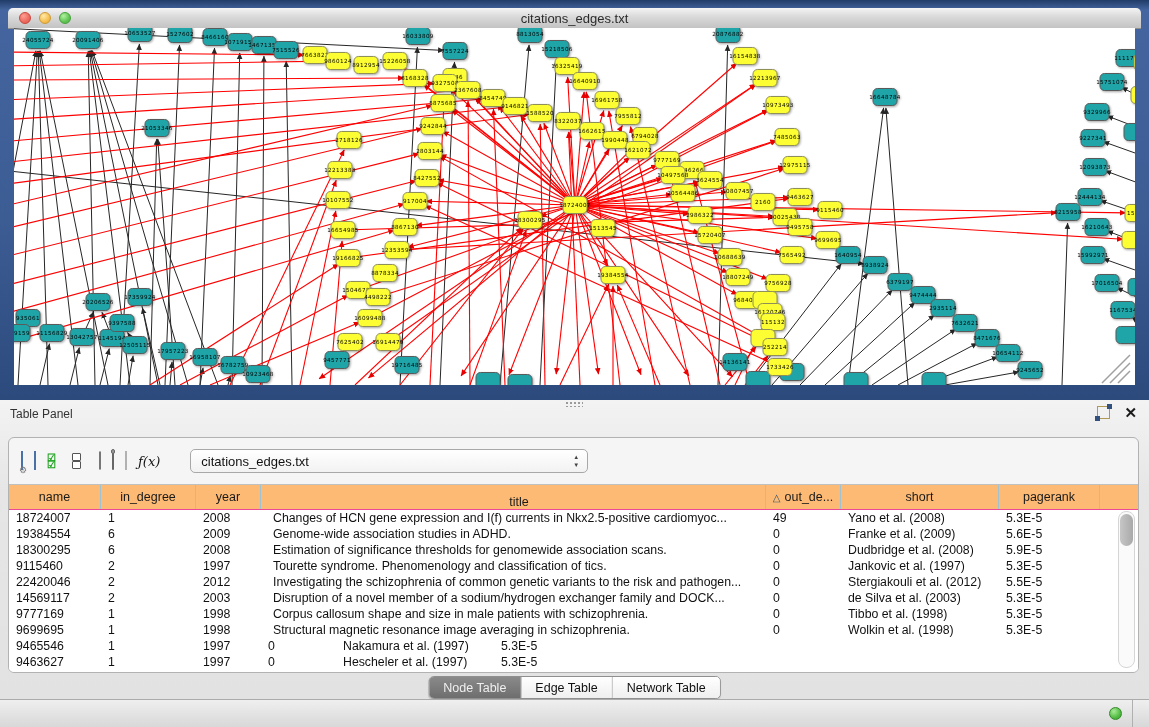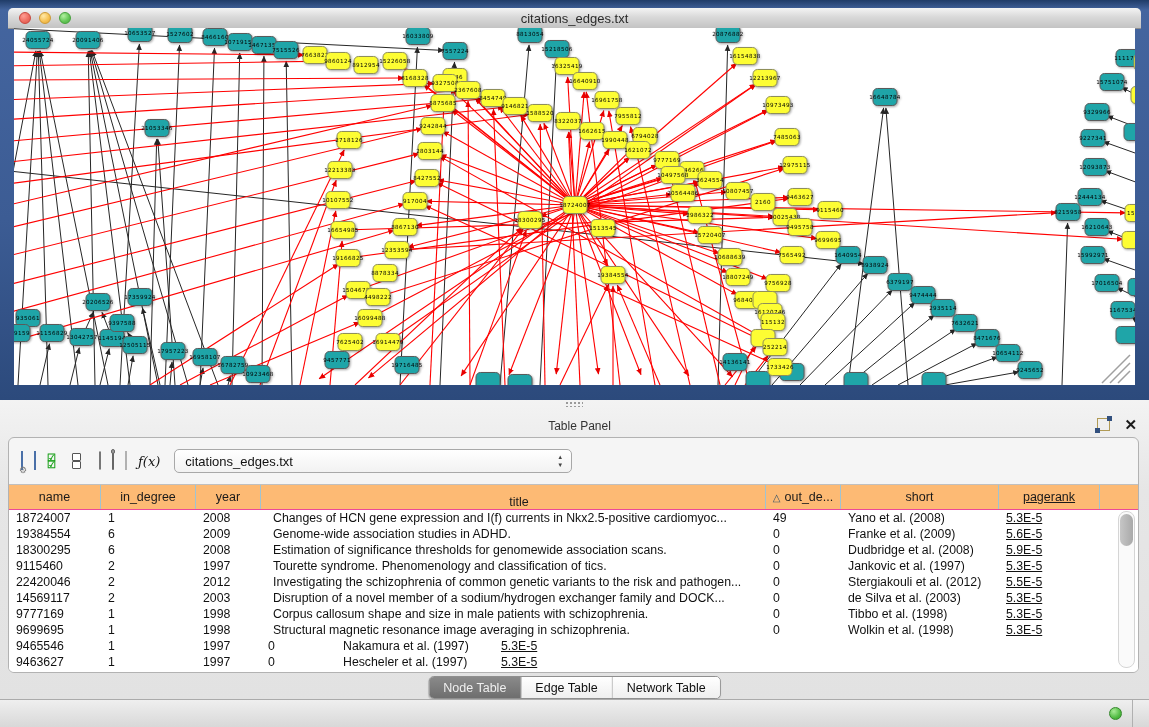--- a/index.html
+++ b/index.html
@@ -24,21 +24,21 @@
   .edge-red{stroke:#ff0000;stroke-width:1.1;fill:none;}
   .edge-black{stroke:#262626;stroke-width:1;fill:none;}
   .node-t{fill:#1fa5a8;stroke:#5a5a5a;stroke-width:1;}
   .node-y{fill:#fdfd33;stroke:#8f8f5a;stroke-width:1;}
   .node-label{font-family:"DejaVu Sans",sans-serif;font-size:5.6px;fill:#000;text-anchor:middle;letter-spacing:.4px;}
   .nodes-layer{filter:drop-shadow(1px 1.5px 1px rgba(0,0,0,.35));}
 
   
   .table-panel{position:absolute;left:0;top:400px;width:1149px;height:300px;
     background:linear-gradient(#f3f3f3,#e6e6e6 30%,#e2e2e2);}
-  .panel-header{position:absolute;left:0;top:12px;right:0;height:28px;display:flex;align-items:center;justify-content:center;}
+  .panel-header{position:absolute;left:0;top:0;right:0;height:28px;display:flex;align-items:center;}
   .split-handle{position:absolute;left:565px;top:1px;width:18px;height:6px;
     background:radial-gradient(circle,#9a9a9a 1px,transparent 1.4px) 0 0/4px 4px;}
   .panel-title{font-size:12px;color:#333;margin-left:10px;}
   .panel-header-icons{position:absolute;right:12px;top:6px;display:flex;align-items:center;gap:14px;}
   .float-icon{width:13px;height:13px;position:relative;border:1px solid #b09a55;box-sizing:border-box;}
   .float-icon::before{content:"";position:absolute;right:-3px;top:-3px;width:5px;height:5px;background:#32507e;}
   .float-icon::after{content:"";position:absolute;left:-3px;bottom:-3px;width:5px;height:5px;background:#32507e;}
   .close-x{font-size:15px;font-weight:bold;color:#1a1a1a;line-height:13px;}
 
   .tp-container{position:absolute;left:8px;top:37px;width:1131px;height:236px;
@@ -56,36 +56,36 @@
   .rows-ic i{display:block;width:7px;height:6px;border:1px solid #555;border-radius:1px;background:#fff;}
   .page-ic{width:13px;height:16px;background:#fff;border:1px solid #777;border-radius:1px;
     box-shadow:inset -3px 3px 0 -1px #dcdcdc;}
   .trash-ic{width:14px;height:15px;background:linear-gradient(90deg,#8f8f8f,#d9d9d9 35%,#8a8a8a);
     border:1px solid #666;border-radius:2px 2px 4px 4px;position:relative;}
   .trash-ic::before{content:"";position:absolute;left:-2px;top:-3px;right:-2px;height:3px;
     background:#9a9a9a;border:1px solid #666;border-radius:2px;}
   .grid-disabled{width:17px;height:14px;border:1px solid #9a9a9a;box-sizing:border-box;
     background:repeating-linear-gradient(90deg,#e2e2e2 0 4px,#bdbdbd 4px 5px),
                repeating-linear-gradient(0deg,#e2e2e2 0 3px,#bdbdbd 3px 4px);opacity:.75;}
-  .fx-ic{font-family:"DejaVu Serif",serif;font-style:italic;font-size:13px;color:#111;margin-right:14px;}
+  .fx-ic{font-family:"DejaVu Serif",serif;font-style:italic;font-size:13px;color:#111;margin-right:30px;}
   .table-select{width:398px;height:24px;background:linear-gradient(#ffffff,#f2f2f2);
     border:1px solid #a8a8a8;border-radius:5px;display:flex;align-items:center;
     font-size:13px;color:#111;padding-left:10px;box-sizing:border-box;position:relative;}
   .stepper{position:absolute;right:8px;top:3px;font-size:6px;color:#444;line-height:8px;text-align:center;}
 
   .tablewrap{position:absolute;left:0;top:46px;right:0;bottom:0;background:#fff;border-top:1px solid #c0c0c0;}
   .thead{display:flex;height:24px;background:#fdba74;border-bottom:1px solid #ec4899;}
   .th{box-sizing:border-box;border-right:1px solid #9fc3d2;font-size:12.5px;color:#1a1a1a;
       display:flex;align-items:center;justify-content:center;overflow:hidden;white-space:nowrap;}
   .sort-tri{font-size:10px;margin-right:4px;color:#35546a;}
   .tbody .tr{display:flex;height:16px;background:#fff;}
   .td{box-sizing:border-box;font-size:12.3px;color:#111;line-height:16px;
       overflow:hidden;white-space:nowrap;padding-left:7px;}
   .c0{width:92px;}.c1{width:95px;}.c2{width:65px;}.c3{width:505px;padding-left:12px;align-items:flex-end;}
-  .c4{width:75px;}.c5{width:158px;}.c6{width:101px;text-decoration:underline;}
+  .c4{width:75px;}.c5{width:158px;}.c6{width:101px;}
   .vscroll{position:absolute;right:3px;top:26px;width:15px;bottom:4px;
     background:#fafafa;border:1px solid #d5d5d5;border-radius:8px;}
   .vthumb{position:absolute;left:1px;right:1px;top:2px;height:32px;border-radius:7px;
     background:linear-gradient(90deg,#c6c6c6,#a9a9a9);}
 
   
   .seg-tabs{position:absolute;left:50%;transform:translateX(-50%);top:276px;height:21px;
     display:flex;border:1px solid #8f8f8f;border-radius:5px;overflow:hidden;
     background:#fff;box-shadow:0 1px 1px rgba(0,0,0,.15);}
   .seg-btn{padding:0 14px;font-size:12.5px;display:flex;align-items:center;background:linear-gradient(#ffffff,#efefef);

